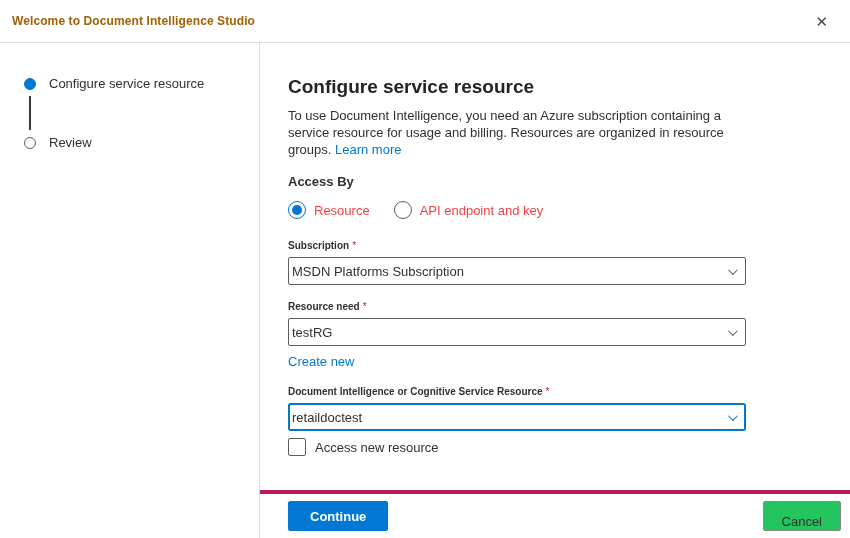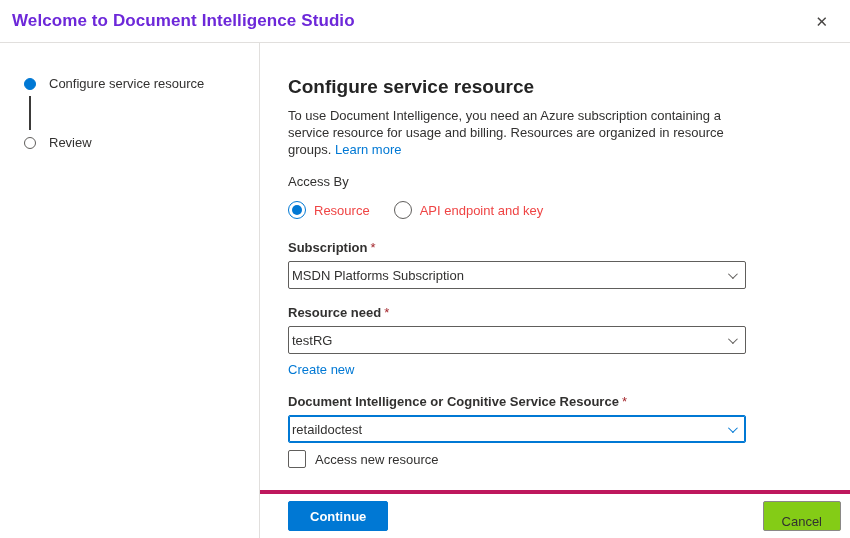--- a/index.html
+++ b/index.html
@@ -12,21 +12,21 @@
   }
   .dialog { width: 850px; height: 538px; display: flex; flex-direction: column; background: #fff; }
 
   
   .dialog-header {
     height: 43px; flex: 0 0 43px;
     display: flex; align-items: center; justify-content: space-between;
     padding: 0 18px 0 12px;
     border-bottom: 1px solid #e1dfdd;
   }
-  .dialog-title { font-size: 17px; font-weight: bold; color: #6d28d9; letter-spacing: .1px; }
+  .dialog-title { font-size: 12px; font-weight: bold; color: #a16207; letter-spacing: .1px; }
   .close-btn {
     background: none; border: none; font-size: 15px; color: #484644;
     cursor: pointer; line-height: 1; padding: 4px;
     font-family: "Liberation Sans", sans-serif;
   }
 
   
   .dialog-body { flex: 1; display: flex; min-height: 0; }
 
   
@@ -44,22 +44,22 @@
   .step-dot.filled { background: #0078d4; border-color: #0078d4; }
   .step-connector { width: 2px; height: 34px; background: #3b3a39; margin: 5px 0 5px 5px; }
 
   
   .main-wrap { flex: 1; display: flex; flex-direction: column; min-width: 0; }
   .content { flex: 1; padding: 33px 0 0 28px; overflow: hidden; }
   .content h2 { font-size: 19px; font-weight: bold; color: #242424; margin-bottom: 9px; }
   .desc { width: 460px; font-size: 13px; line-height: 17px; color: #323130; margin-bottom: 16px; }
   .link { color: #0078d4; text-decoration: none; cursor: pointer; }
 
-  .group-label { font-size: 13px; font-weight: normal; color: #323130; margin-bottom: 12px; }
-  .field-label { font-size: 13px; font-weight: bold; color: #323130; margin-bottom: 6px; }
+  .group-label { font-size: 13px; font-weight: bold; color: #323130; margin-bottom: 12px; }
+  .field-label { font-size: 10px; font-weight: bold; color: #323130; margin-bottom: 6px; }
   .req { color: #a4262c; font-weight: normal; margin-left: 3px; }
 
   
   .radio-row { display: flex; gap: 24px; margin-bottom: 21px; }
   .radio { display: flex; align-items: center; gap: 8px; font-size: 13px; color: #ef4444; cursor: pointer; }
   .radio-circle {
     width: 18px; height: 18px; border-radius: 50%;
     border: 1px solid #605e5c; background: #fff; flex: 0 0 18px;
     position: relative;
   }
@@ -107,21 +107,21 @@
   }
   .btn {
     height: 30px; border-radius: 2px; font-size: 13px; cursor: pointer;
     font-family: "Liberation Sans", sans-serif;
   }
   .btn-primary {
     background: #0078d4; color: #fff; border: 1px solid #0078d4;
     padding: 0 21px; font-weight: bold;
   }
   .btn-secondary {
-    background: #84cc16; color: #323130; border: 1px solid #8a8886;
+    background: #22c55e; color: #323130; border: 1px solid #8a8886;
     padding: 12px 18px;
   }
 </style>
 </head>
 <body>
 
 <div class="dialog">
 
   <div class="dialog-header">
     <div class="dialog-title">Welcome to Document Intelligence Studio</div>

